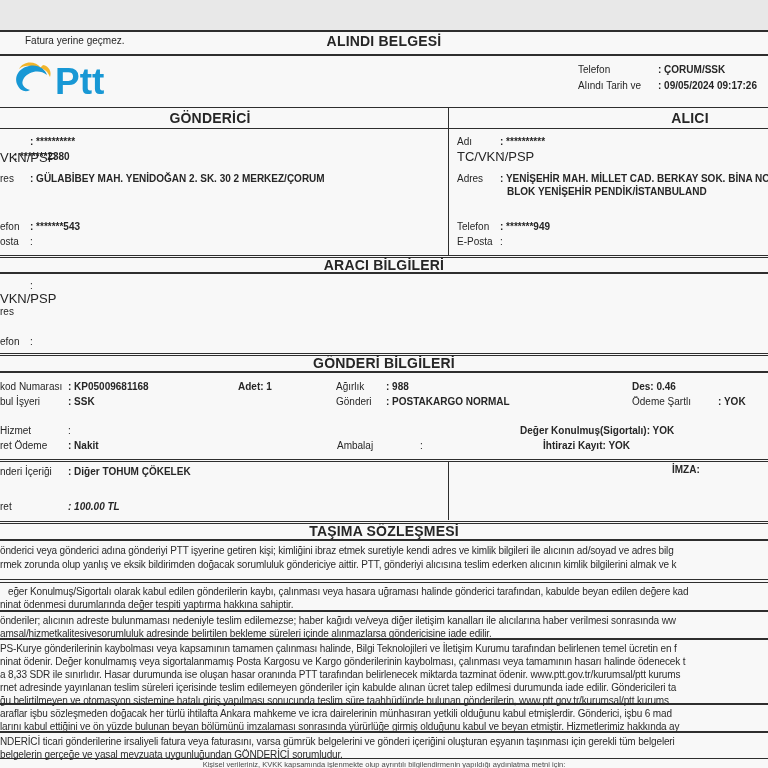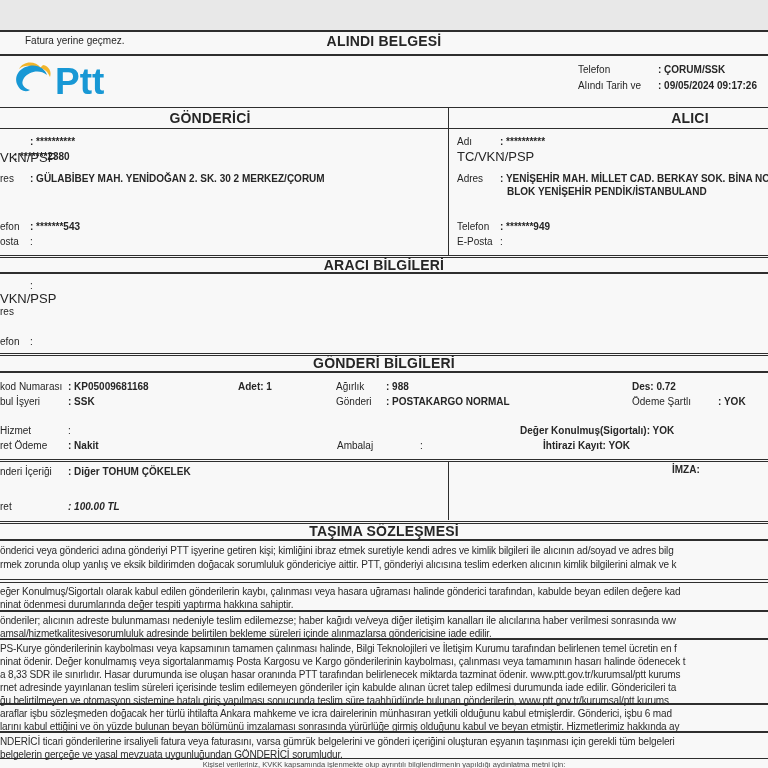--- a/index.html
+++ b/index.html
@@ -85,21 +85,21 @@
 
   <div class="box" style="top:355px;height:15px;"></div>
   <div class="t hdr ctr" style="top:357px;">GÖNDERİ BİLGİLERİ</div>
   <div class="box" style="top:372px;height:86px;"></div>
 
   <div class="t" style="left:0px;top:381px;">kod Numarası</div>
   <div class="t b" style="left:68px;top:381px;">: KP05009681168</div>
   <div class="t b" style="left:238px;top:381px;">Adet: 1</div>
   <div class="t" style="left:336px;top:381px;">Ağırlık</div>
   <div class="t b" style="left:386px;top:381px;">: 988</div>
-  <div class="t b" style="left:632px;top:381px;">Des: 0.72</div>
+  <div class="t b" style="left:632px;top:381px;">Des: 0.46</div>
 
   <div class="t" style="left:0px;top:396px;">bul İşyeri</div>
   <div class="t b" style="left:68px;top:396px;">: SSK</div>
   <div class="t" style="left:336px;top:396px;">Gönderi</div>
   <div class="t b" style="left:386px;top:396px;">: POSTAKARGO NORMAL</div>
   <div class="t" style="left:632px;top:396px;">Ödeme Şartlı</div>
   <div class="t b" style="left:718px;top:396px;">: YOK</div>
 
   <div class="t" style="left:0px;top:425px;">Hizmet</div>
   <div class="t" style="left:68px;top:425px;">:</div>
@@ -120,21 +120,21 @@
   <div class="t b" style="left:672px;top:464px;">İMZA:</div>
 
   <div class="box" style="top:523px;height:15px;"></div>
   <div class="t hdr ctr" style="top:525px;">TAŞIMA SÖZLEŞMESİ</div>
 
   <div class="box" style="top:540px;height:38px;"></div>
   <div class="t para" style="left:0px;top:545px;">önderici veya gönderici adına gönderiyi PTT işyerine getiren kişi; kimliğini ibraz etmek suretiyle kendi adres ve kimlik bilgileri ile alıcının ad/soyad ve adres bilg</div>
   <div class="t para" style="left:0px;top:559px;">rmek zorunda olup yanlış ve eksik bildirimden doğacak sorumluluk göndericiye aittir. PTT, gönderiyi alıcısına teslim ederken alıcının kimlik bilgilerini almak ve k</div>
 
   <div class="box" style="top:582px;height:27px;"></div>
-  <div class="t para" style="left:0px;top:586px;">eğer Konulmuş/Sigortalı olarak kabul edilen gönderilerin kaybı, çalınması veya hasara uğraması halinde gönderici tarafından, kabulde beyan edilen değere kad</div>
+  <div class="t para" style="left:0px;top:586px;padding-left:8px;">eğer Konulmuş/Sigortalı olarak kabul edilen gönderilerin kaybı, çalınması veya hasara uğraması halinde gönderici tarafından, kabulde beyan edilen değere kad</div>
   <div class="t para" style="left:0px;top:599px;">ninat ödenmesi durumlarında değer tespiti yaptırma hakkına sahiptir.</div>
 
   <div class="box" style="top:611px;height:26px;"></div>
   <div class="t para" style="left:0px;top:615px;">önderiler; alıcının adreste bulunmaması nedeniyle teslim edilemezse; haber kağıdı ve/veya diğer iletişim kanalları ile alıcılarına haber verilmesi sonrasında ww</div>
   <div class="t para" style="left:0px;top:628px;">amsal/hizmetkalitesivesorumluluk adresinde belirtilen bekleme süreleri içinde alınmazlarsa göndericisine iade edilir.</div>
 
   <div class="box" style="top:639px;height:63px;"></div>
   <div class="t para" style="left:0px;top:643px;">PS-Kurye gönderilerinin kaybolması veya kapsamının tamamen çalınması halinde, Bilgi Teknolojileri ve İletişim Kurumu tarafından belirlenen temel ücretin en f</div>
   <div class="t para" style="left:0px;top:656px;">ninat ödenir. Değer konulmamış veya sigortalanmamış Posta Kargosu ve Kargo gönderilerinin kaybolması, çalınması veya tamamının hasarı halinde ödenecek t</div>
   <div class="t para" style="left:0px;top:669px;">a 8,33 SDR ile sınırlıdır. Hasar durumunda ise oluşan hasar oranında PTT tarafından belirlenecek miktarda tazminat ödenir. www.ptt.gov.tr/kurumsal/ptt kurums</div>

